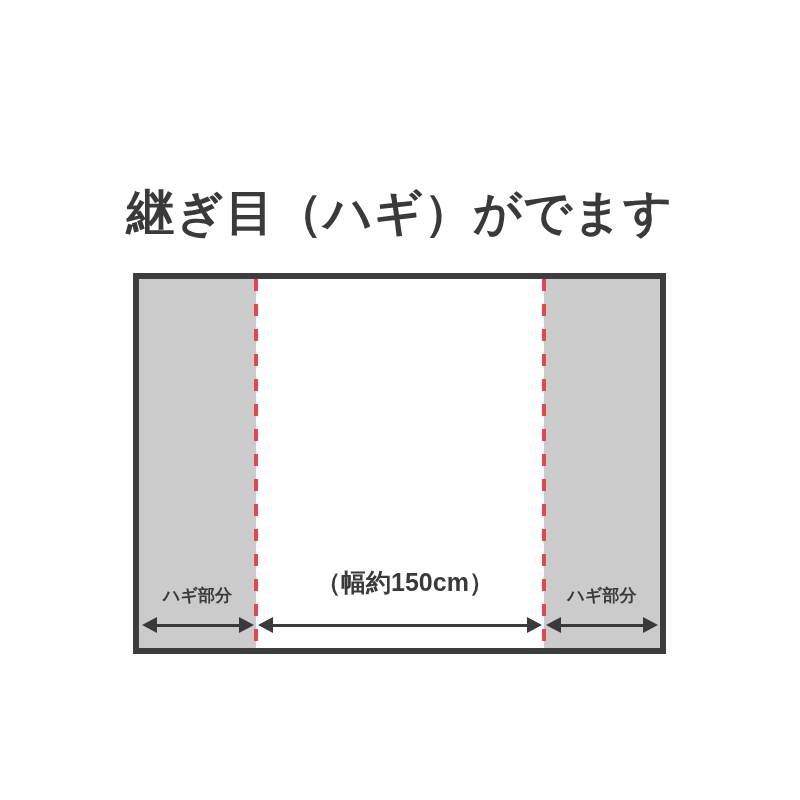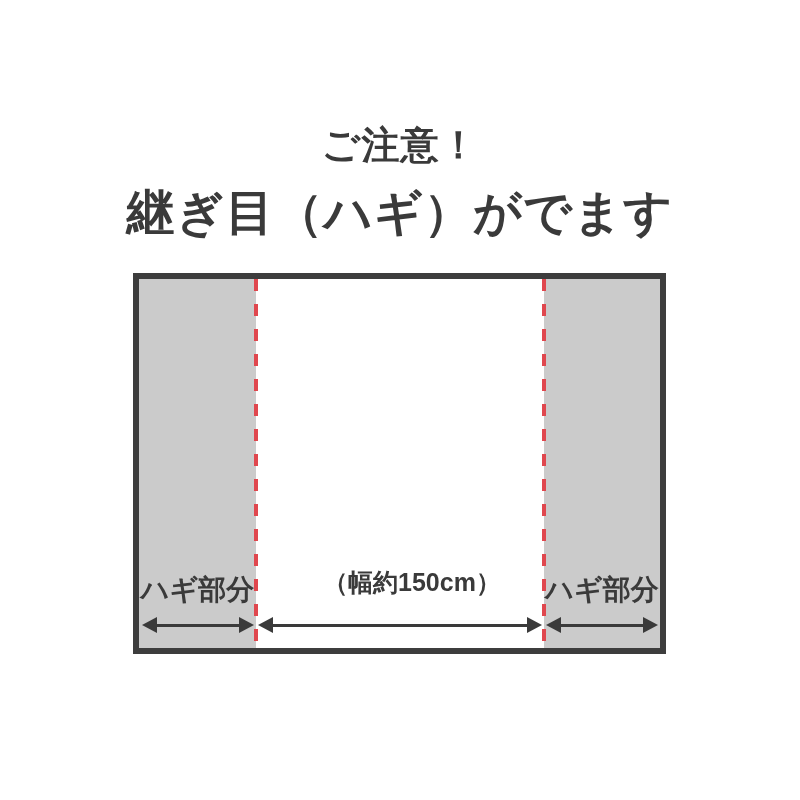--- a/index.html
+++ b/index.html
@@ -63,29 +63,29 @@
   }
   .seam-line-left  { left: 115px; }
   .seam-line-right { left: 403px; }
 
   
   .section-label {
     position: absolute;
     bottom: 42px; left: 0;
     width: 100%;
     text-align: center;
-    font-size: 28px;
+    font-size: 17px;
     font-weight: 700;
     color: #3a3a3a;
     line-height: 1.1;
     white-space: nowrap;
   }
   .main-label {
     position: absolute;
-    bottom: 42px; left: 12px;
+    bottom: 42px; left: 5px;
     width: 100%;
     text-align: center;
     font-weight: 700;
     color: #3a3a3a;
     white-space: nowrap;
   }
   .main-label .line1 { font-size: 25px; line-height: 1.0; display: block; margin-bottom: 11px; }
   .main-label .line2 { font-size: 25px; line-height: 1.0; display: block; }
 
   
@@ -113,21 +113,20 @@
     margin-top: -8px;
   }
   .arrow .head.hl { left: 0;  border-right: 15px solid #3a3a3a; }
   .arrow .head.hr { right: 0; border-left: 15px solid #3a3a3a; }
 </style>
 </head>
 <body>
 
 <div class="page">
 
-  <div class="title">ご注意！</div>
 
   <div class="subtitle">継ぎ目（ハギ）がでます</div>
 
   <div class="diagram">
 
     <div class="section seam section-left">
       <div class="section-label">ハギ部分</div>
     </div>
 
     <div class="section main section-main">

